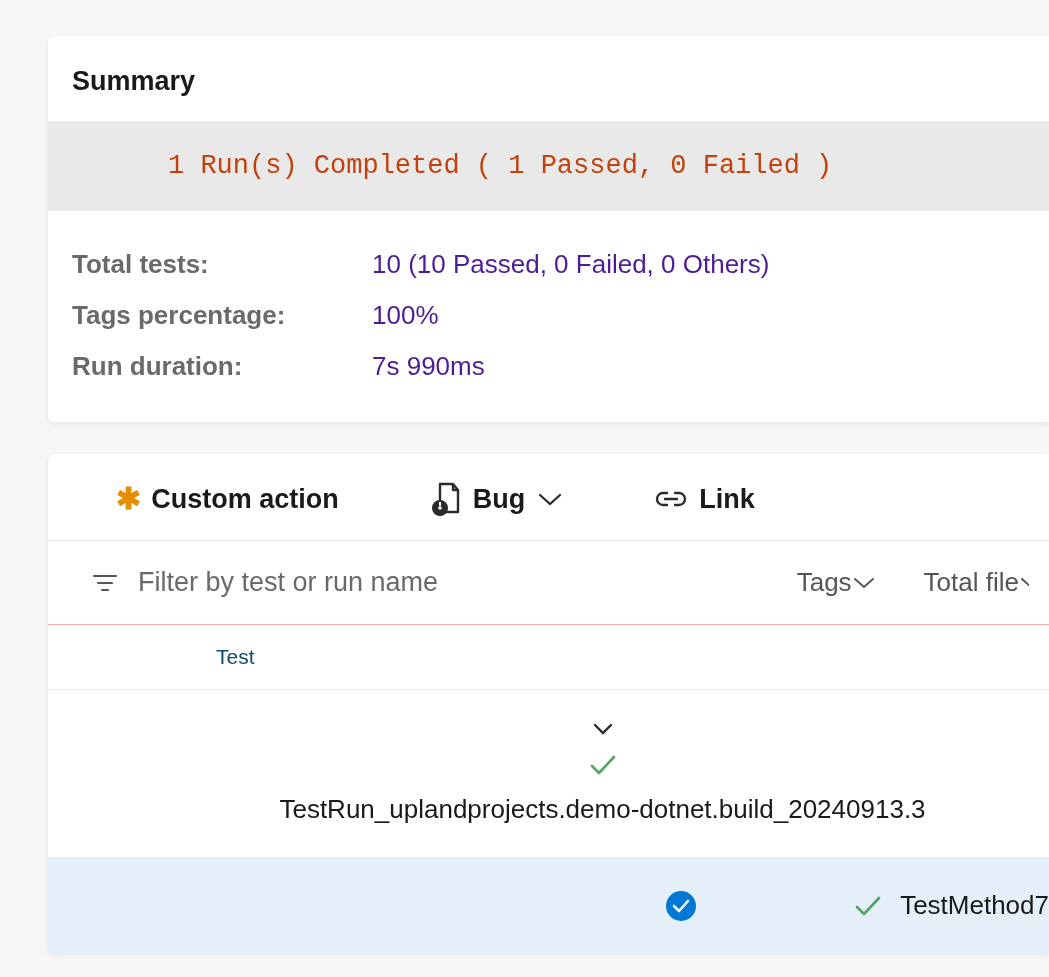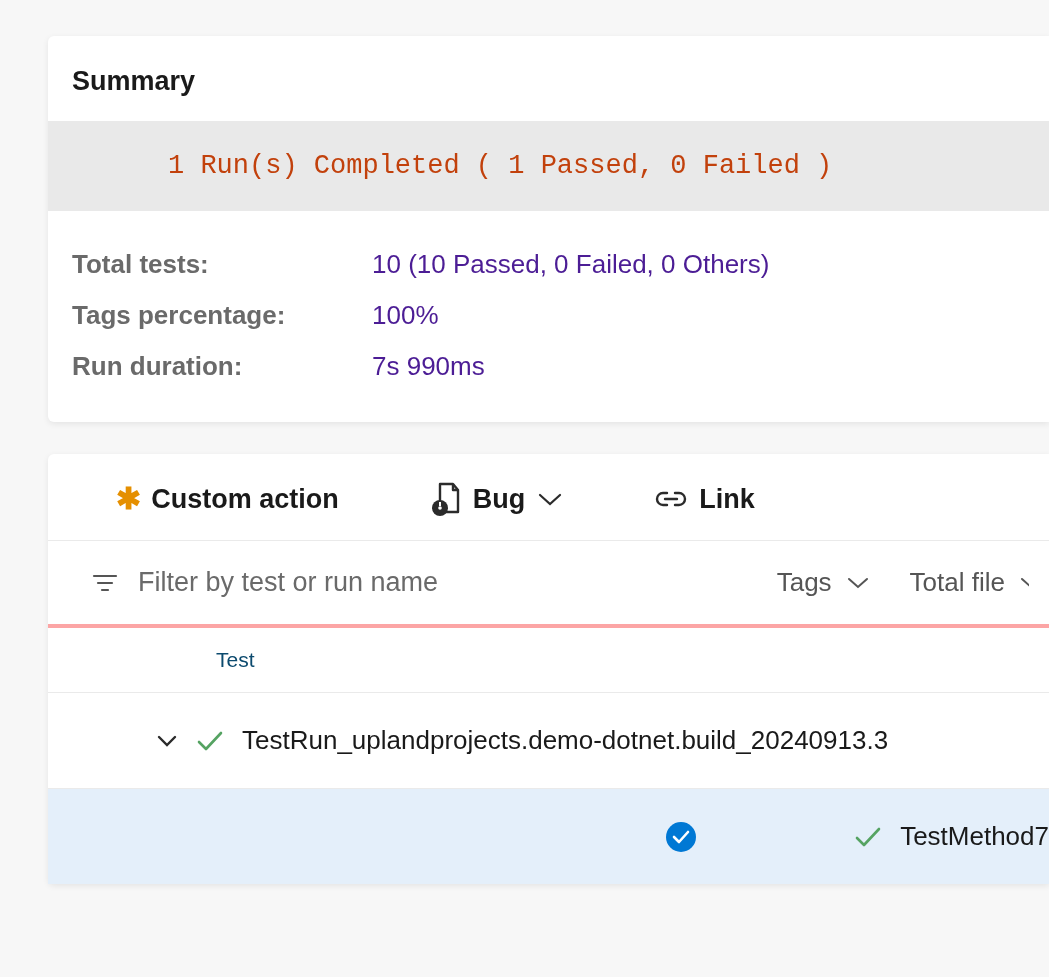--- a/index.html
+++ b/index.html
@@ -62,54 +62,53 @@
     font-weight: 600;
     cursor: pointer;
   }
   .asterisk-icon { color: #e58f00; font-size: 30px; line-height: 1; }
   .bug-item { margin-left: 36px; gap: 12px; }
   .filter-row {
     display: flex;
     align-items: center;
     padding: 26px 20px 26px 44px;
     gap: 20px;
-    border-bottom: 4px solid #fca5a5;
+    border-bottom: 1px solid #fca5a5;
   }
   .filter-input {
     border: none;
     outline: none;
     font-size: 27px;
     color: #6a6a6a;
     flex: 1;
     background: transparent;
   }
   .filter-input::placeholder { color: #6a6a6a; }
   .dd {
     display: flex;
     align-items: center;
-    gap: 14px;
     font-size: 26px;
     color: #555;
     cursor: pointer;
-    margin-left: 20px;
+    margin-left: 28px;
   }
   .col-header {
     font-size: 21px;
     color: #0c4a6e;
     padding: 20px 0 20px 168px;
     border-bottom: 1px solid #eaeaea;
   }
   .row {
     display: flex;
     align-items: center;
     padding: 32px 0 32px 108px;
     font-size: 26px;
     gap: 18px;
   }
-  .group-row { border-bottom: 1px solid #eaeaea; }
+  .group-row { border-bottom: 1px solid #eaeaea; flex-direction: column; }
   .selected-row {
     background: #e4effa;
     padding-left: 32px;
     align-items: center;
     justify-content: flex-end;
   }
   .row-checkbox {
     width: 30px; height: 30px; border-radius: 50%;
     background: #0078d4;
     display: flex; align-items: center; justify-content: center;

